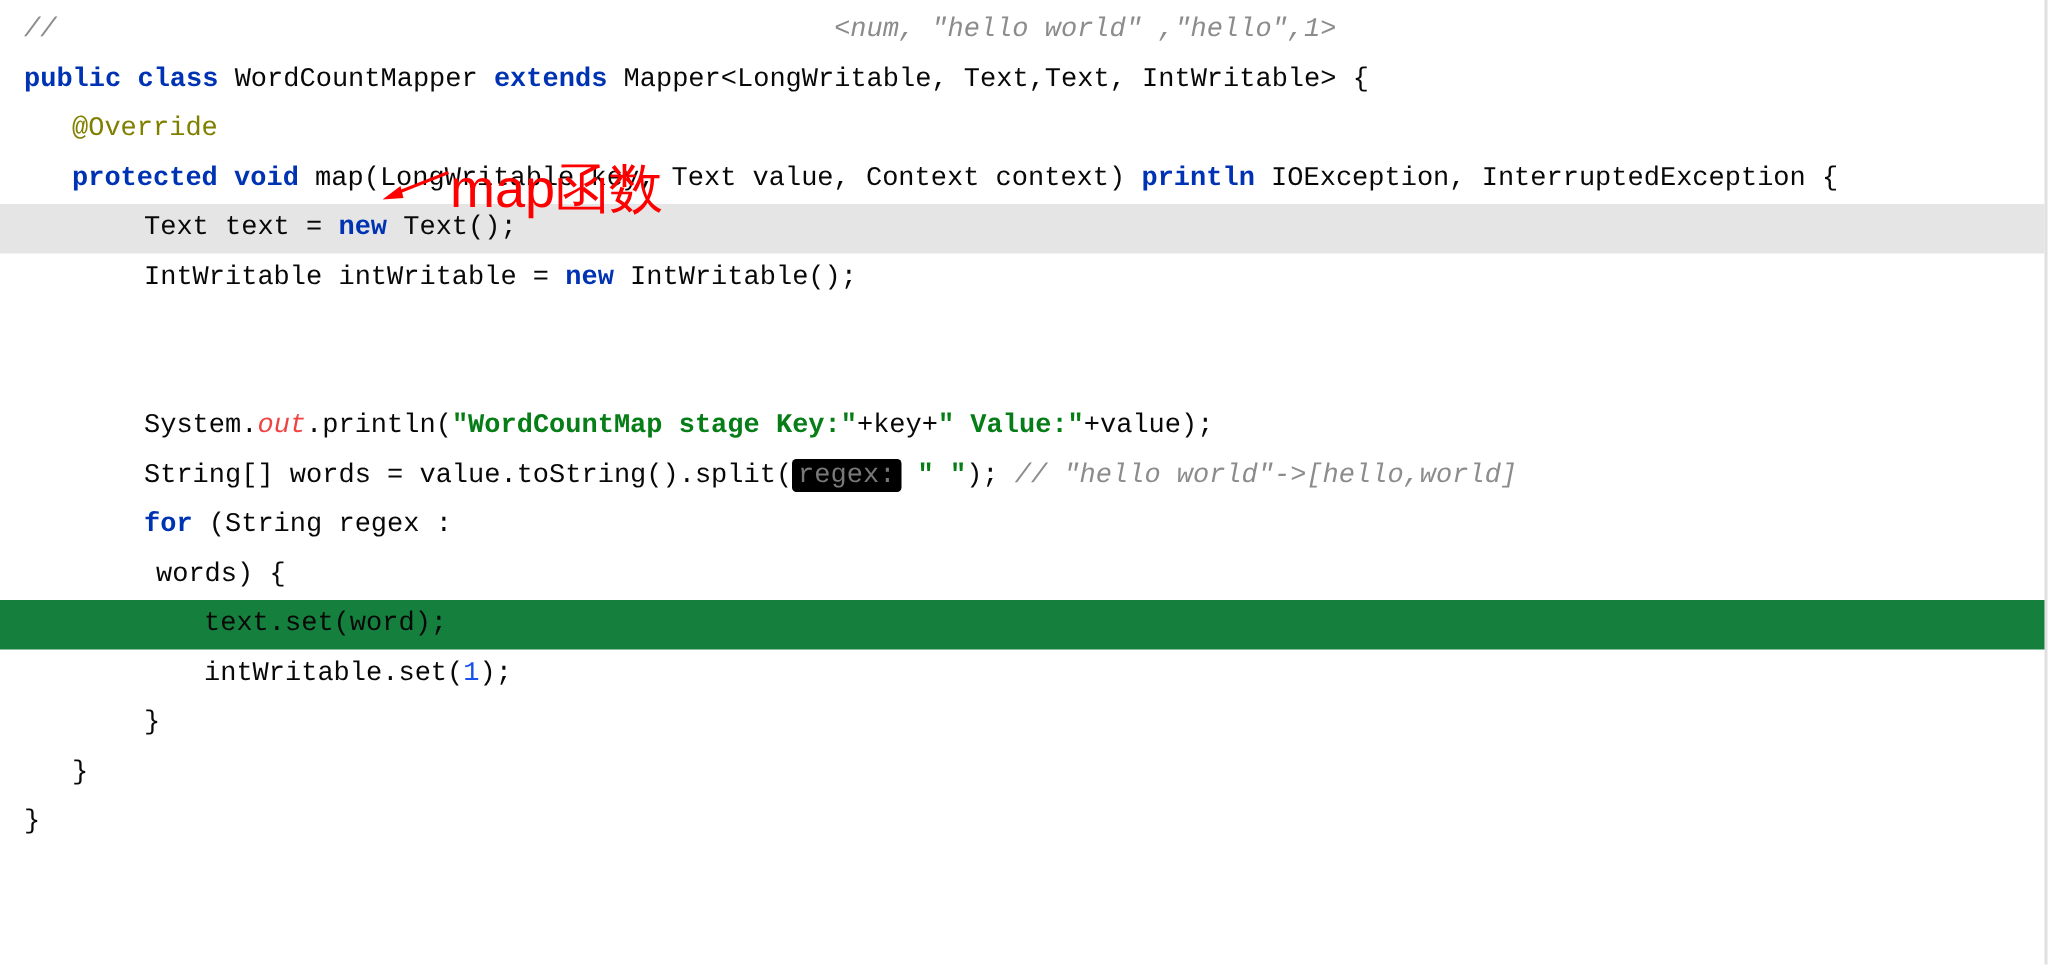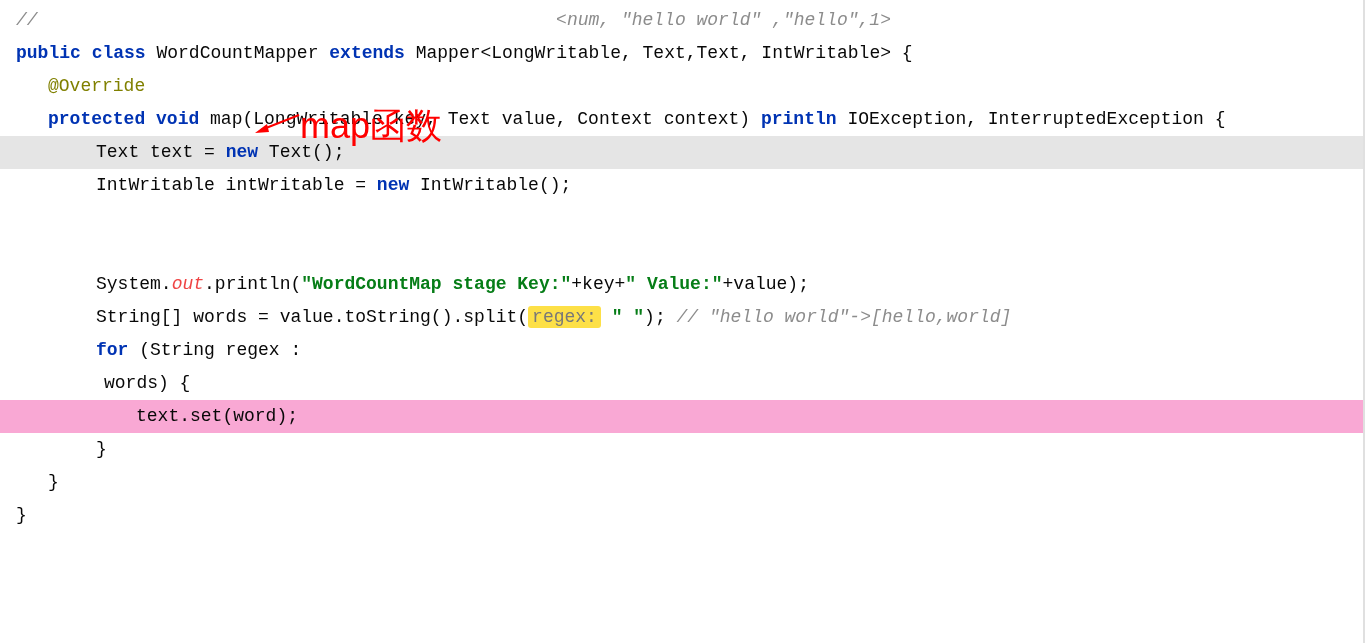--- a/index.html
+++ b/index.html
@@ -28,36 +28,36 @@
       padding-left: 16px;
       white-space: pre;
       position: relative;
       height: 33px;
       line-height: 33px;
     }
     .line.highlight-pink {
       background: #e5e5e5;
     }
     .line.highlight-yellow {
-      background: #f9a8d4;
+      background: #15803d;
     }
     .indent1 { padding-left: 48px; }
     .indent2 { padding-left: 96px; }
     .indent3 { padding-left: 136px; }
     .indent4 { padding-left: 104px; }
     
     .kw { color: #0033b3; font-weight: bold; }
     .annotation { color: #808000; }
     .string { color: #067d17; font-weight: bold; }
     .comment { color: #8c8c8c; font-style: italic; }
     .field-static { color: #ef4444; font-style: italic; }
     .number { color: #1750eb; }
     .param-hint { 
       color: #787878; 
-      background: #fde047; 
+      background: #000000; 
       padding: 1px 4px;
       border-radius: 3px;
       font-style: normal;
       font-weight: normal;
     }
     .plain { color: #080808; }
     
     .annotation-overlay {
       position: absolute;
       color: #ff0000;
@@ -107,20 +107,21 @@
   <div class="line indent2"><span class="plain">System.</span><span class="field-static">out</span><span class="plain">.println(</span><span class="string">"WordCountMap stage Key:"</span><span class="plain">+key+</span><span class="string">" Value:"</span><span class="plain">+value);</span></div>
 
   <div class="line indent2"><span class="plain">String[] words = value.toString().split(</span><span class="param-hint">regex:</span><span class="plain"> </span><span class="string">" "</span><span class="plain">); </span><span class="comment">// "hello world"-&gt;[hello,world]</span></div>
 
   <div class="line indent2"><span class="kw">for</span><span class="plain"> (String regex :</span></div>
 
   <div class="line indent4"><span class="plain">words) {</span></div>
 
   <div class="line indent3 highlight-yellow"><span class="plain">text.set(word);</span></div>
 
+  <div class="line indent3"><span class="plain">intWritable.set(</span><span class="number">1</span><span class="plain">);</span></div>
 
 
   <div class="line indent2"><span class="plain">}</span></div>
 
   <div class="line indent1"><span class="plain">}</span></div>
 
   <div class="line"><span class="plain">}</span></div>
 
 </div>
 

